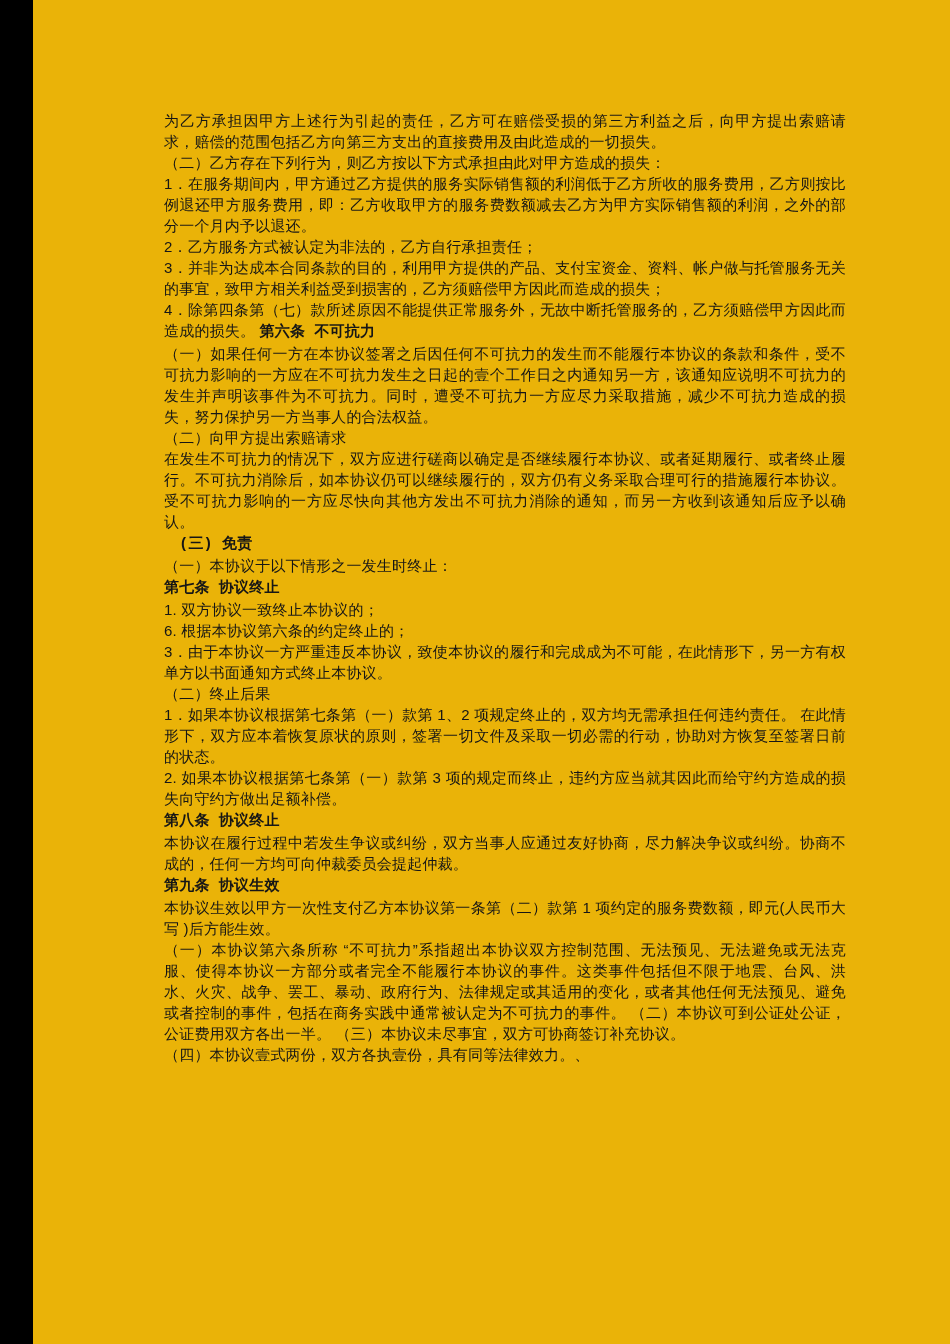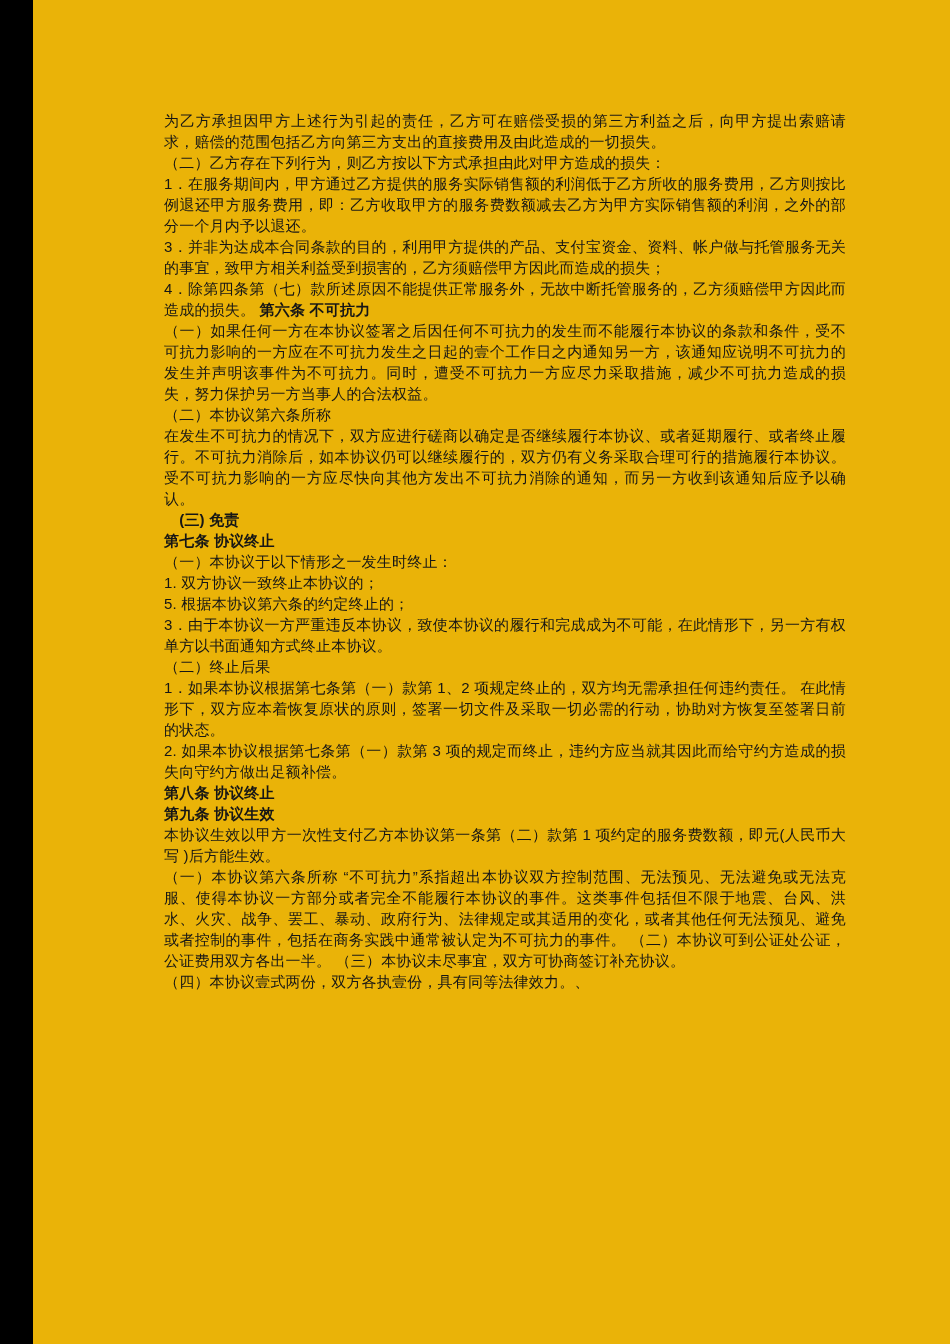--- a/index.html
+++ b/index.html
@@ -35,43 +35,46 @@
     text-align: justify;
     letter-spacing: 0.2px;
   }
   .text-block p {
     margin: 0;
     padding: 0;
     word-break: break-all;
   }
   .bold {
     font-weight: 700;
+    font-family: Liberation Mono, monospace;
   }
 </style>
 </head>
 <body>
 
 <div class="page">
   <div class="text-block">
       <p><span>为乙方承担因甲方上述行为引起的责任，乙方可在赔偿受损的第三方利益之后，向甲方提出索赔请求，赔偿的范围包括乙方向第三方支出的直接费用及由此造成的一切损失。</span></p>
       <p><span>（二）乙方存在下列行为，则乙方按以下方式承担由此对甲方造成的损失：</span></p>
       <p><span>1．在服务期间内，甲方通过乙方提供的服务实际销售额的利润低于乙方所收的服务费用，乙方则按比例退还甲方服务费用，即：乙方收取甲方的服务费数额减去乙方为甲方实际销售额的利润，之外的部分一个月内予以退还。</span></p>
+      <p><span>2．乙方服务方式被认定为非法的，乙方自行承担责任；</span></p>
       <p><span>3．并非为达成本合同条款的目的，利用甲方提供的产品、支付宝资金、资料、帐户做与托管服务无关的事宜，致甲方相关利益受到损害的，乙方须赔偿甲方因此而造成的损失；</span></p>
       <p><span>4．除第四条第（七）款所述原因不能提供正常服务外，无故中断托管服务的，乙方须赔偿甲方因此而造成的损失。 </span><span class="bold">第六条 不可抗力</span></p>
       <p><span>（一）如果任何一方在本协议签署之后因任何不可抗力的发生而不能履行本协议的条款和条件，受不可抗力影响的一方应在不可抗力发生之日起的壹个工作日之内通知另一方，该通知应说明不可抗力的发生并声明该事件为不可抗力。同时，遭受不可抗力一方应尽力采取措施，减少不可抗力造成的损失，努力保护另一方当事人的合法权益。</span></p>
-      <p><span>（二）本协议第六条所称</span></p>
+      <p><span>（二）向甲方提出索赔请求</span></p>
       <p><span>在发生不可抗力的情况下，双方应进行磋商以确定是否继续履行本协议、或者延期履行、或者终止履行。不可抗力消除后，如本协议仍可以继续履行的，双方仍有义务采取合理可行的措施履行本协议。受不可抗力影响的一方应尽快向其他方发出不可抗力消除的通知，而另一方收到该通知后应予以确认。</span></p>
       <p><span class="bold">　(三) 免责</span></p>
+      <p><span>（一）本协议于以下情形之一发生时终止：</span></p>
       <p><span class="bold">第七条 协议终止</span></p>
-      <p><span>（一）本协议于以下情形之一发生时终止：</span></p>
       <p><span>1. 双方协议一致终止本协议的；</span></p>
-      <p><span>5. 根据本协议第六条的约定终止的；</span></p>
+      <p><span>6. 根据本协议第六条的约定终止的；</span></p>
       <p><span>3．由于本协议一方严重违反本协议，致使本协议的履行和完成成为不可能，在此情形下，另一方有权单方以书面通知方式终止本协议。</span></p>
       <p><span>（二）终止后果</span></p>
       <p><span>1．如果本协议根据第七条第（一）款第 1、2 项规定终止的，双方均无需承担任何违约责任。 在此情形下，双方应本着恢复原状的原则，签署一切文件及采取一切必需的行动，协助对方恢复至签署日前的状态。</span></p>
       <p><span>2. 如果本协议根据第七条第（一）款第 3 项的规定而终止，违约方应当就其因此而给守约方造成的损失向守约方做出足额补偿。</span></p>
       <p><span class="bold">第八条 协议终止</span></p>
+      <p><span>本协议在履行过程中若发生争议或纠纷，双方当事人应通过友好协商，尽力解决争议或纠纷。协商不成的，任何一方均可向仲裁委员会提起仲裁。</span></p>
       <p><span class="bold">第九条 协议生效</span></p>
       <p><span>本协议生效以甲方一次性支付乙方本协议第一条第（二）款第 1 项约定的服务费数额，即元(人民币大写 )后方能生效。</span></p>
       <p><span>（一）本协议第六条所称 “不可抗力”系指超出本协议双方控制范围、无法预见、无法避免或无法克服、使得本协议一方部分或者完全不能履行本协议的事件。这类事件包括但不限于地震、台风、洪水、火灾、战争、罢工、暴动、政府行为、法律规定或其适用的变化，或者其他任何无法预见、避免或者控制的事件，包括在商务实践中通常被认定为不可抗力的事件。 （二）本协议可到公证处公证，公证费用双方各出一半。 （三）本协议未尽事宜，双方可协商签订补充协议。</span></p>
       <p><span>（四）本协议壹式两份，双方各执壹份，具有同等法律效力。、</span></p>
     </div>
 </div>
 
 </body></html>

